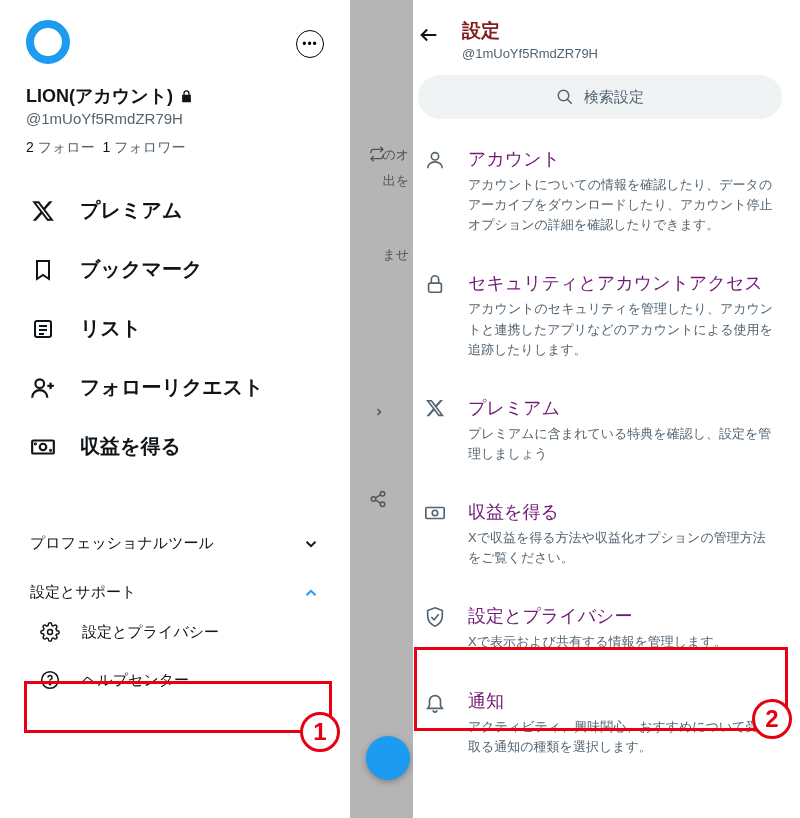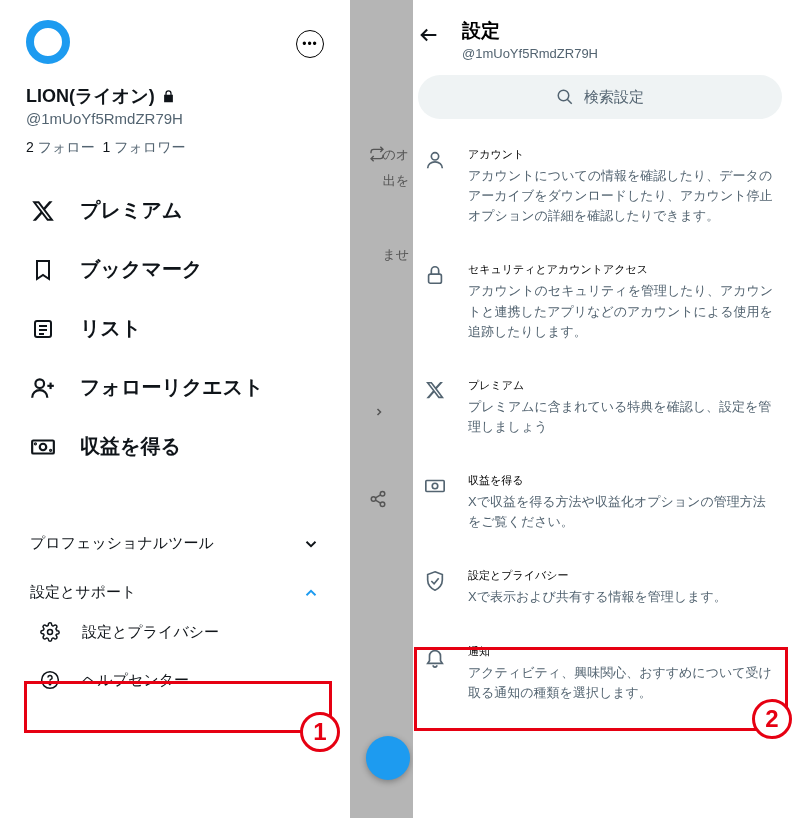--- a/index.html
+++ b/index.html
@@ -148,21 +148,21 @@
     padding: 18px 18px 0 18px;
     position: relative;
   }
   .right-header {
     display: flex;
     align-items: flex-start;
     gap: 20px;
     margin-bottom: 14px;
   }
   .back-btn { padding-top: 6px; width: 24px; }
-  .right-title { font-size: 19px; font-weight: 700; color: #000000; }
+  .right-title { font-size: 19px; font-weight: 700; color: #7f1d1d; }
   .right-sub { font-size: 13px; color: #536471; margin-top: 2px; }
   .search-bar {
     background: #eff3f4;
     border-radius: 9999px;
     height: 44px;
     display: flex;
     align-items: center;
     justify-content: center;
     gap: 10px;
     color: #536471;
@@ -175,21 +175,21 @@
     padding: 18px 6px;
   }
   .setting-icon {
     width: 22px;
     padding-top: 2px;
     display: flex;
     justify-content: center;
     color: #536471;
   }
   .setting-text { flex: 1; }
-  .setting-title { font-size: 11px; color: #000000; margin-bottom: 4px; }
+  .setting-title { font-size: 18px; color: #701a75; margin-bottom: 4px; }
   .setting-desc { font-size: 13px; color: #536471; line-height: 1.55; }
   .highlight-box-2 {
     position: absolute;
     left: 14px;
     top: 647px;
     width: 374px;
     height: 84px;
     border: 3px solid #e60012;
     pointer-events: none;
   }
@@ -202,21 +202,21 @@
   <div class="left-drawer">
     <div class="top-row">
       <div class="avatar">
         <div class="avatar-ring"></div>
       </div>
       <div class="more-btn">
         <span class="dot3">•••</span>
       </div>
     </div>
     <div class="display-name">
-      <span>LION(ライオン)</span>
+      <span>LION(アカウント)</span>
       <svg width="15" height="15" viewBox="0 0 24 24" fill="#0f1419">
           <path d="M17 9V7a5 5 0 0 0-10 0v2H5v12h14V9h-2zM9 7a3 3 0 0 1 6 0v2H9V7z"></path>
         </svg>
     </div>
     <div class="handle">@1mUoYf5RmdZR79H</div>
     <div class="follows">
       <span class="num">2</span> <span>フォロー</span>&nbsp;
       <span class="num">1</span> <span>フォロワー</span>
     </div>
 

